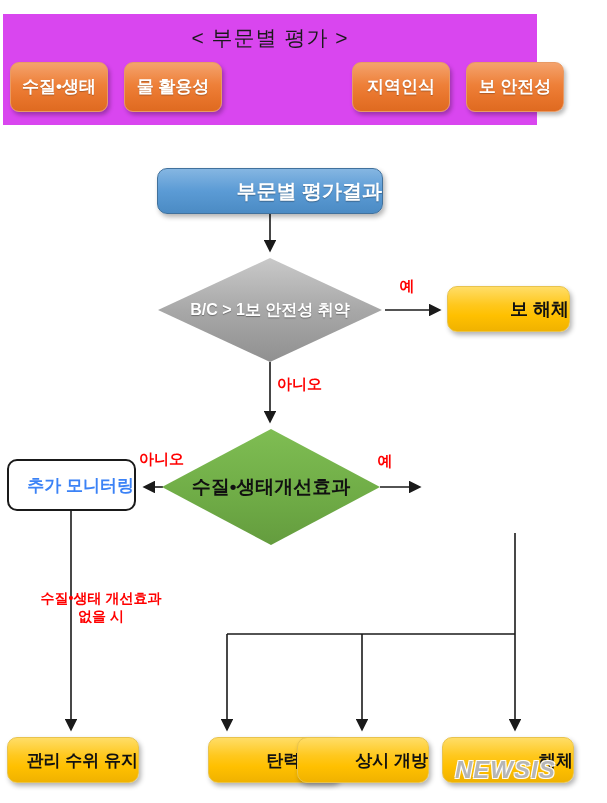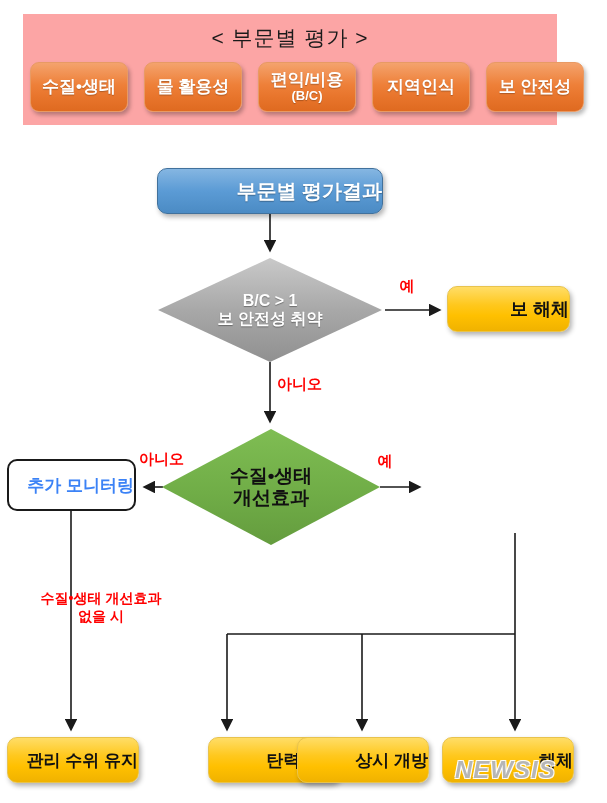--- a/index.html
+++ b/index.html
@@ -10,22 +10,21 @@
     width: 607px;
     height: 803px;
     background: #ffffff;
     overflow: hidden;
   }
   
   .panel {
     position: absolute;
     left: 3px; top: 14px;
     width: 534px; height: 111px;
-    background: #fca5a5;
-    margin-left: 20px;
+    background: #d946ef;
   }
   .panel-title {
     position: absolute;
     left: 0; top: 10px; width: 100%;
     text-align: center;
     font-size: 21px;
     letter-spacing: 1px;
     color: #1a1a1a;
   }
   .crit-box {
@@ -73,21 +72,21 @@
     left: 7px; top: 459px; width: 129px; height: 52px;
     background: #ffffff;
     border: 2.5px solid #1a1a1a;
     border-radius: 10px;
     box-shadow: none;
     color: #3b82f6; font-size: 17px;
   }
   .diamond {
     position: absolute;
     clip-path: polygon(50% 0%, 100% 50%, 50% 100%, 0% 50%);
-    display: flex; flex-direction: column;
+    display: flex; flex-direction: row;
     align-items: center; justify-content: center;
     text-align: center; font-weight: bold;
     line-height: 1.15;
   }
   .diamond-gray {
     left: 158px; top: 258px; width: 224px; height: 104px;
     background: linear-gradient(180deg, #c9c9c9 0%, #a8a8a8 50%, #909090 100%);
     color: #ffffff; font-size: 16px;
     text-shadow: 0 1px 1px rgba(0,0,0,0.35);
   }
@@ -148,24 +147,20 @@
 <div class="stage">
 
   <div class="panel">
     <div class="panel-title">&lt; 부문별 평가 &gt;</div>
     <div class="crit-box" style="left:7px">
       <span>수질•생태</span>
     </div>
     <div class="crit-box" style="left:121px">
       <span>물 활용성</span>
     </div>
-    <div class="crit-box" style="left:235px">
-      <span>편익/비용</span>
-      <span class="crit-sub">(B/C)</span>
-    </div>
     <div class="crit-box" style="left:463px">
       <span>보 안전성</span>
     </div>
     <div class="crit-box" style="left:349px">
       <span>지역인식</span>
     </div>
   </div>
 
   <svg class="connectors" viewBox="0 0 607 803">
     <defs>

